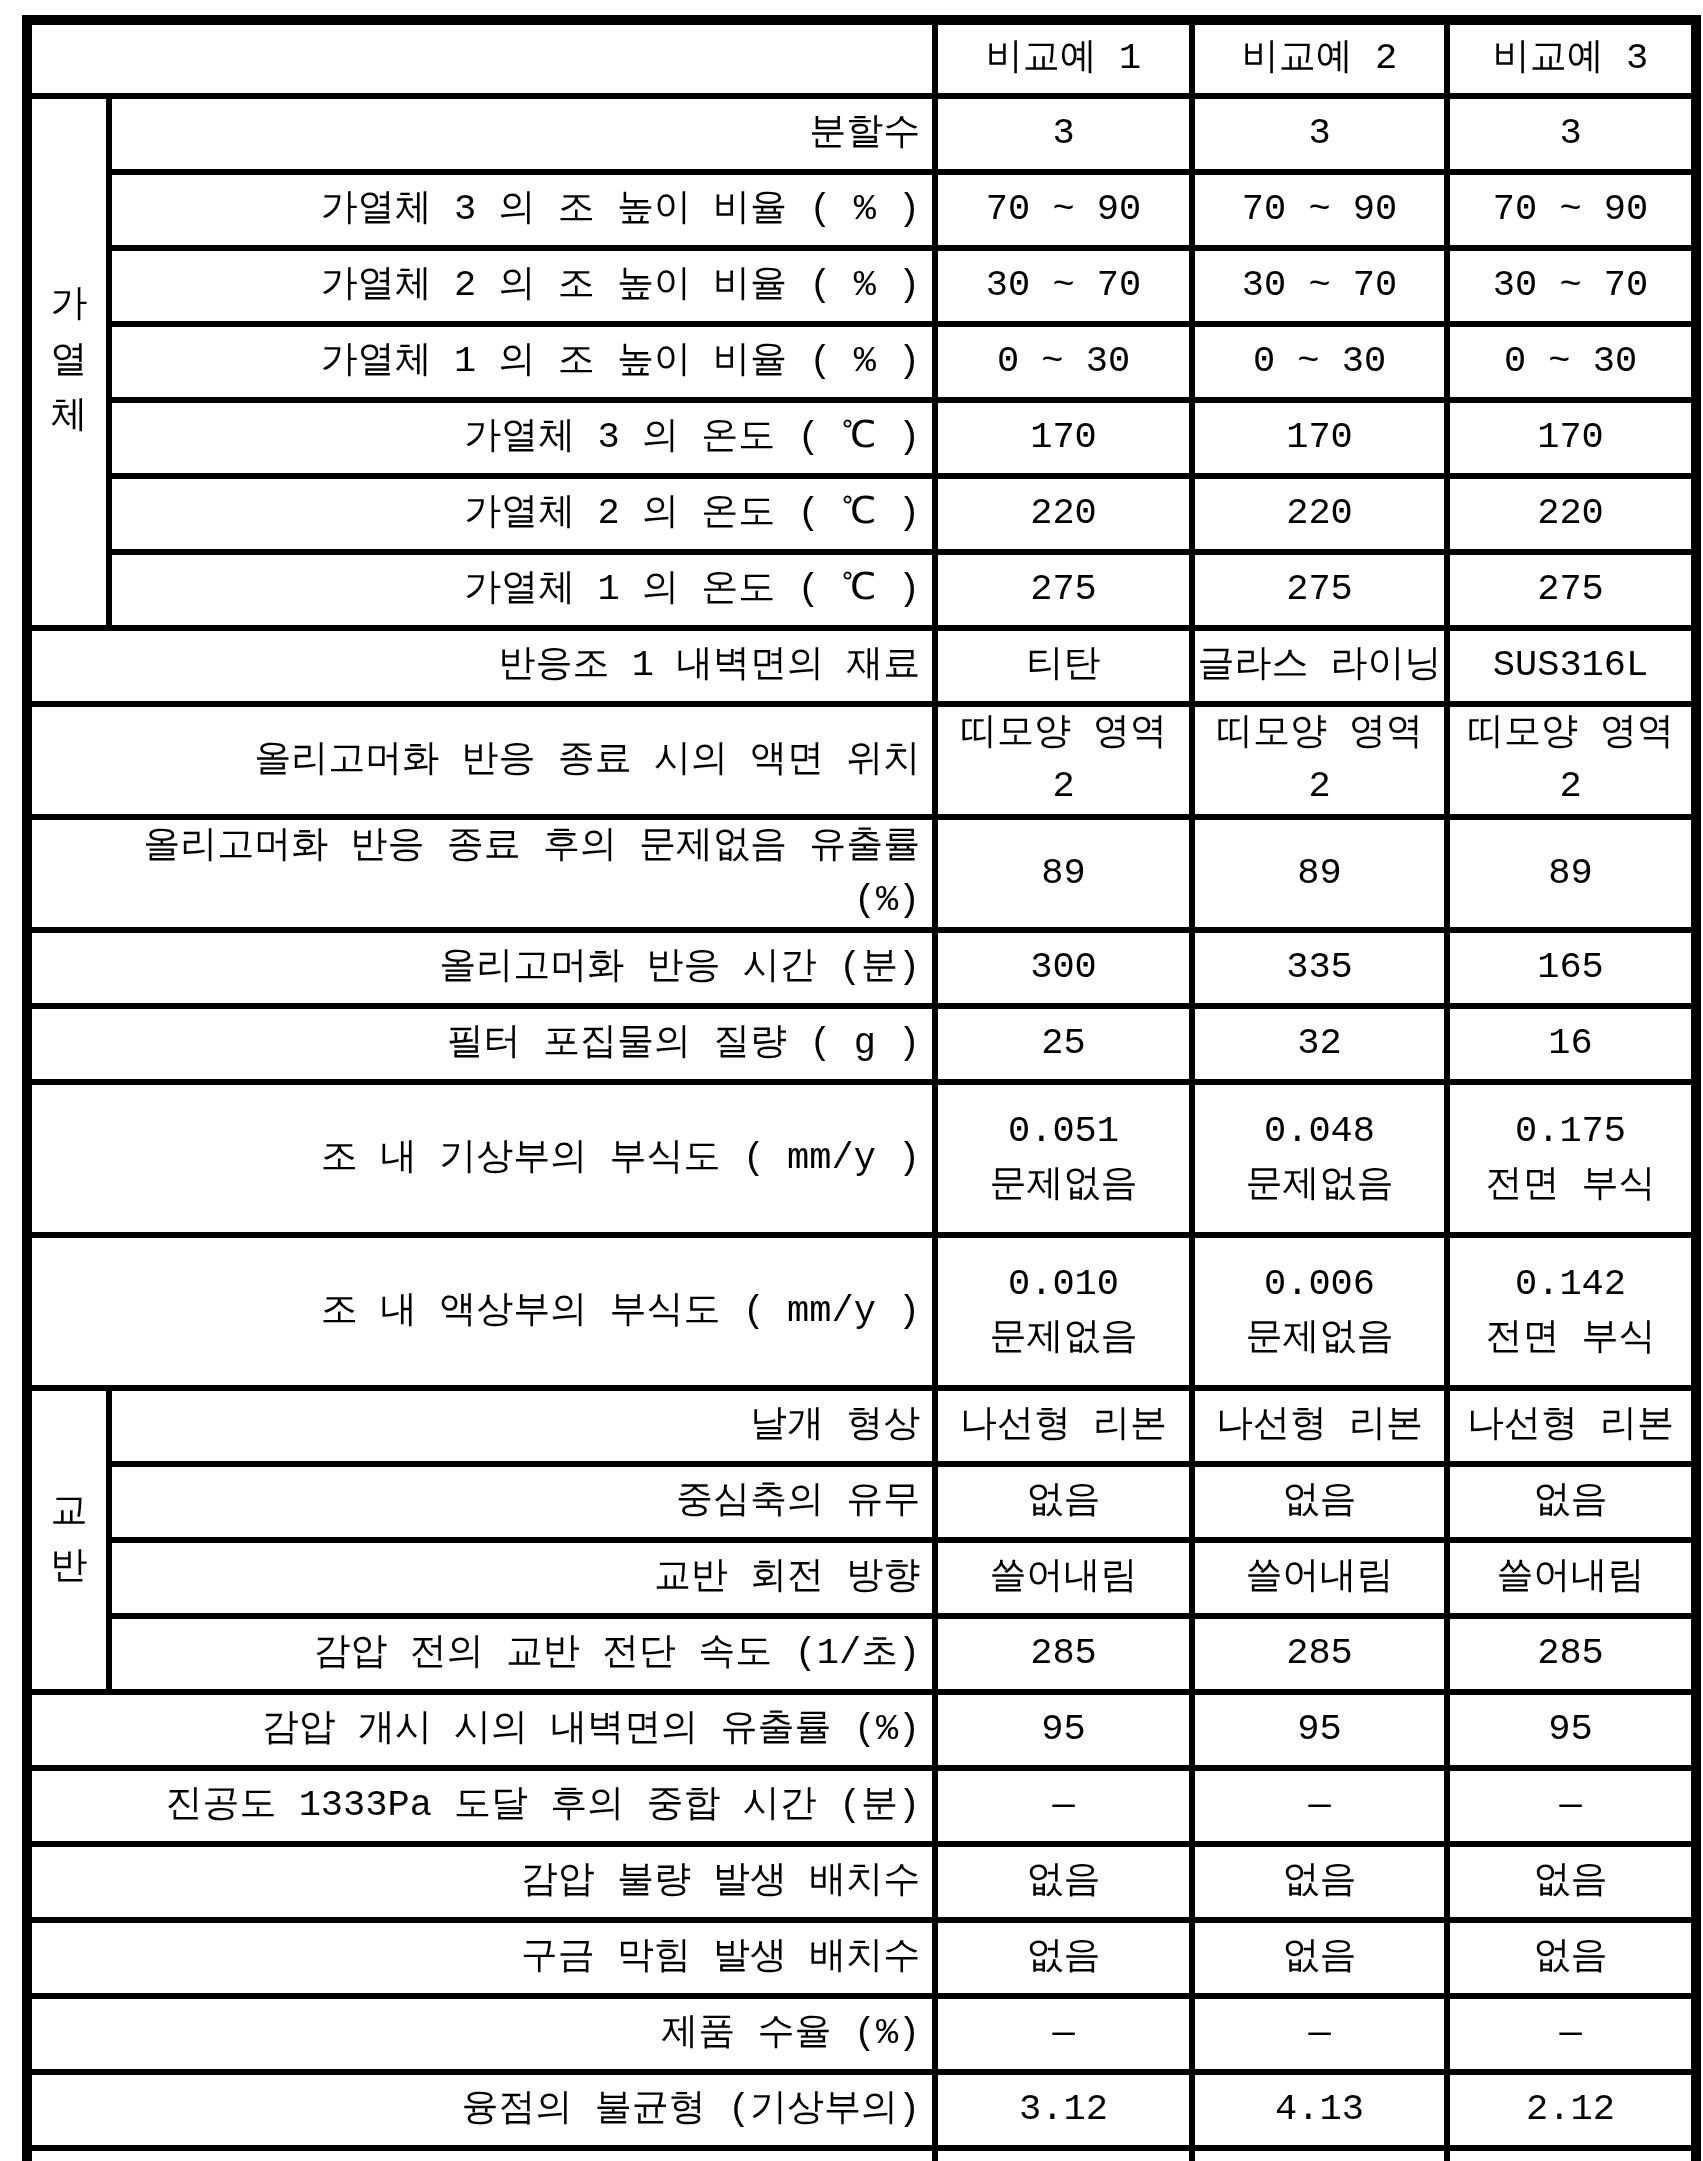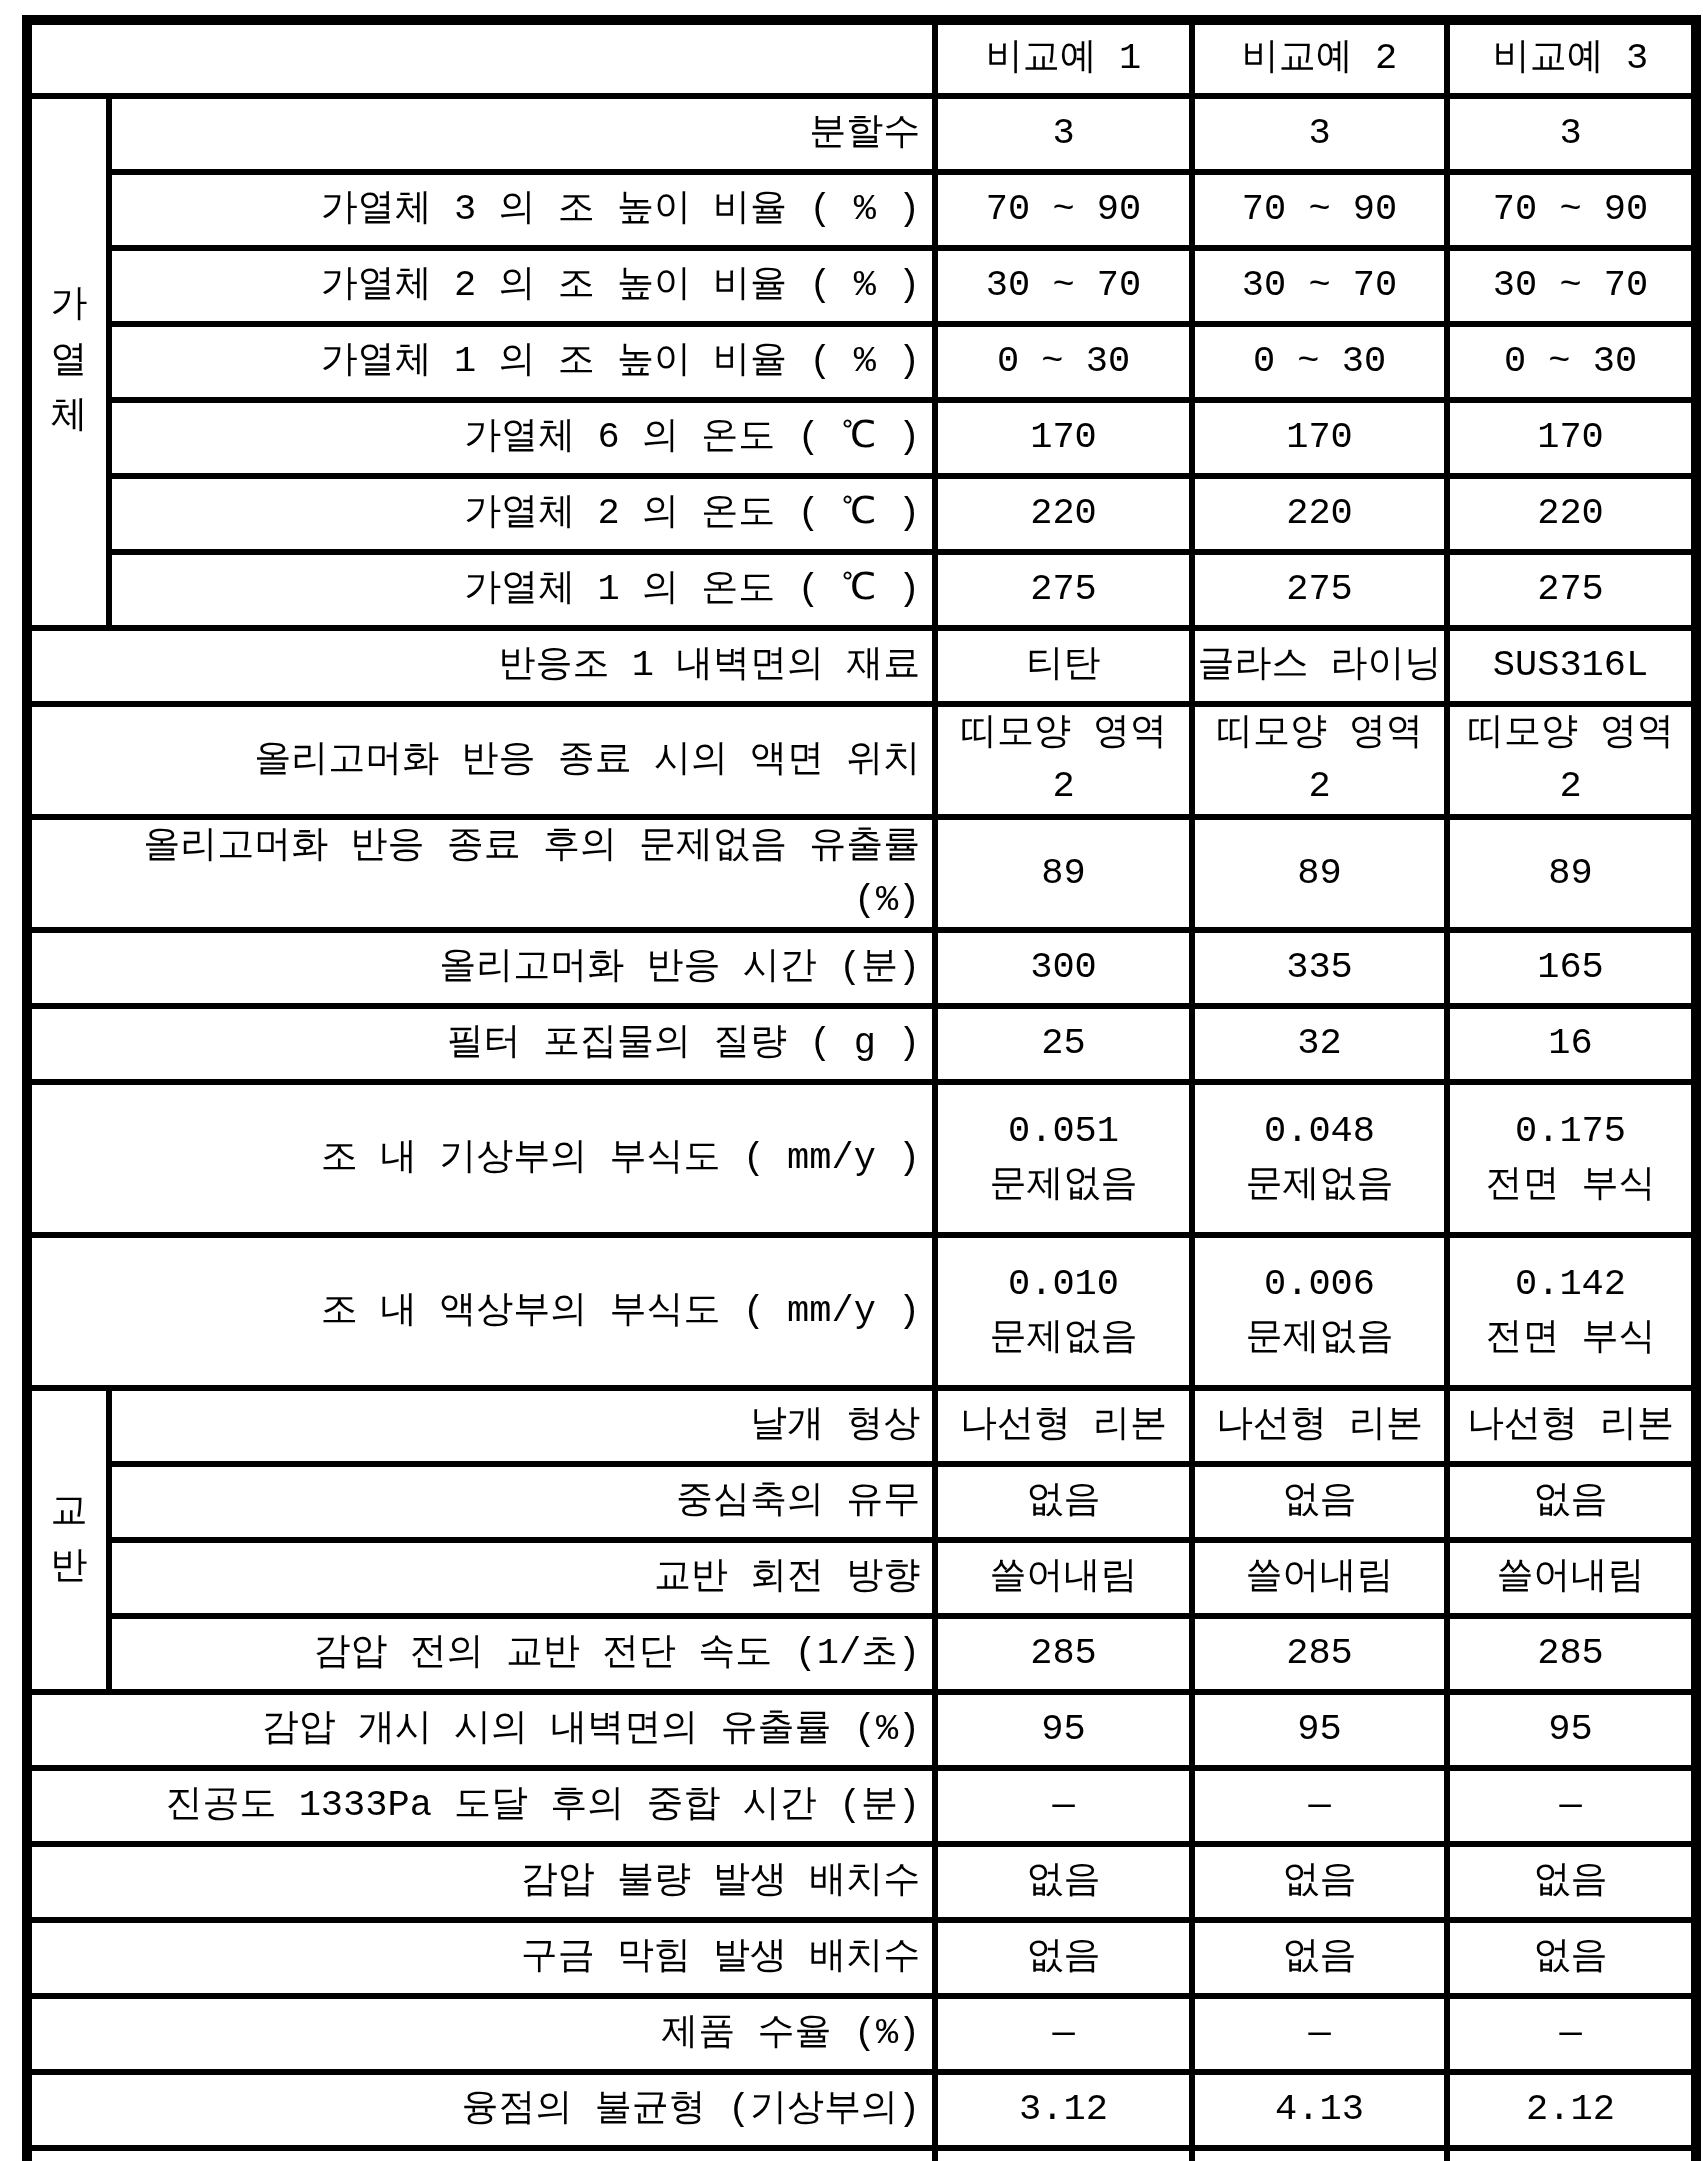--- a/index.html
+++ b/index.html
@@ -90,21 +90,21 @@
       <td class="value">30 ~ 70</td>
       <td class="value">30 ~ 70</td>
     </tr>
     <tr class="std">
       <td class="label">가열체 1 의 조 높이 비율  ( % )</td>
       <td class="value">0 ~ 30</td>
       <td class="value">0 ~ 30</td>
       <td class="value">0 ~ 30</td>
     </tr>
     <tr class="std">
-      <td class="label">가열체 6 의 온도  ( ℃ )</td>
+      <td class="label">가열체 3 의 온도  ( ℃ )</td>
       <td class="value">170</td>
       <td class="value">170</td>
       <td class="value">170</td>
     </tr>
     <tr class="std">
       <td class="label">가열체 2 의 온도  ( ℃ )</td>
       <td class="value">220</td>
       <td class="value">220</td>
       <td class="value">220</td>
     </tr>

